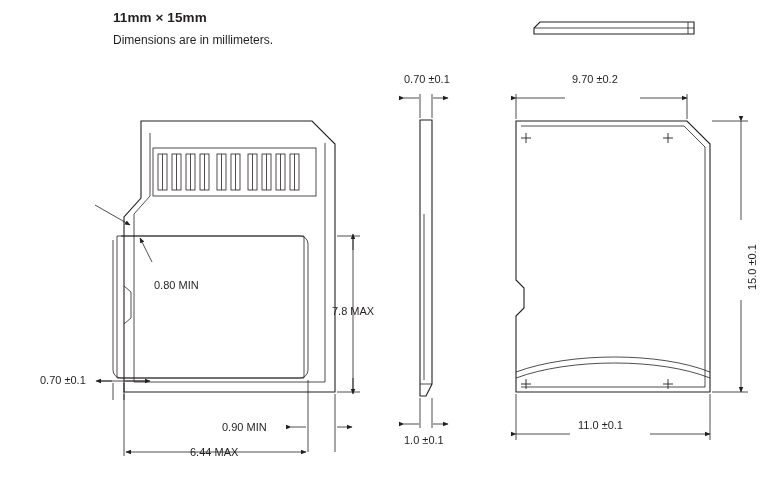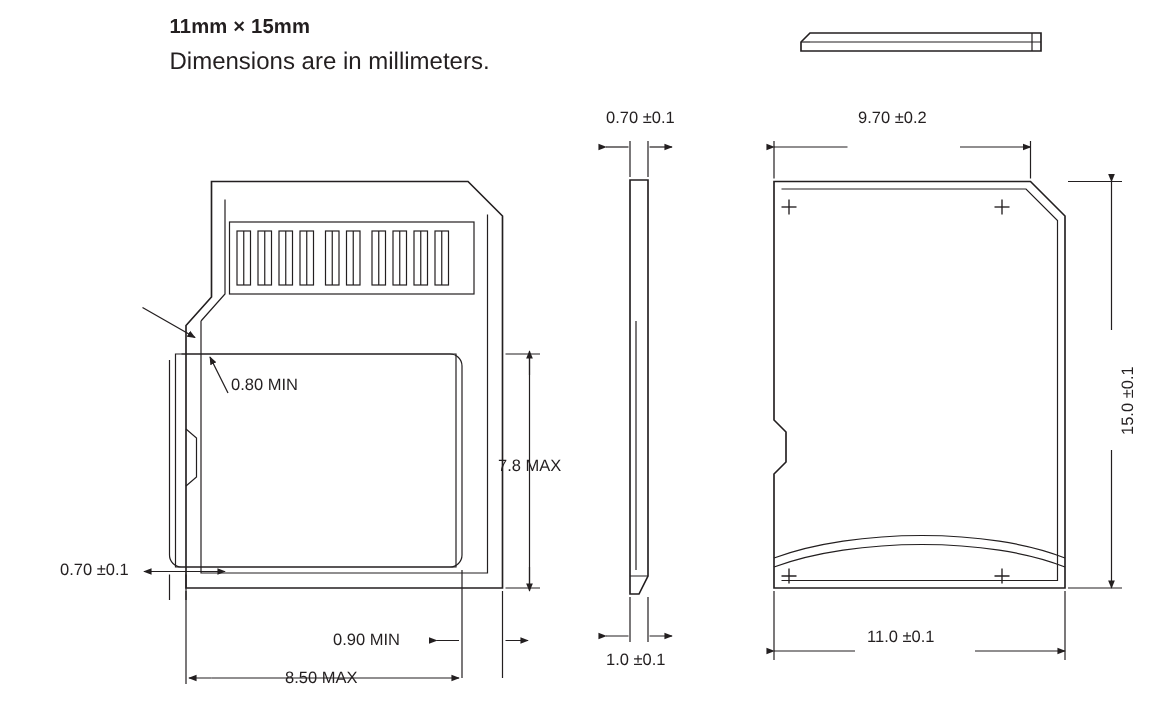--- a/index.html
+++ b/index.html
@@ -27,21 +27,21 @@
     top: 10px;
     font-size: 13.5px;
     font-weight: bold;
     letter-spacing: 0.1px;
     white-space: nowrap;
   }
   .subtitle {
     position: absolute;
     left: 113px;
     top: 33px;
-    font-size: 16px;
+    font-size: 12px;
     white-space: nowrap;
   }
   .lbl {
     position: absolute;
     font-size: 11px;
     white-space: nowrap;
     line-height: 1;
   }
   .lbl.vert {
     transform-origin: 0 0;
@@ -209,25 +209,25 @@
     </g>
 
     <g>
       <line class="ln-thin" x1="712" y1="121" x2="748" y2="121"></line>
       <line class="ln-thin" x1="712" y1="392" x2="748" y2="392"></line>
       <line class="ln-thin" x1="741" y1="121" x2="741" y2="220" marker-start="url(#arrOut)"></line>
       <line class="ln-thin" x1="741" y1="300" x2="741" y2="392" marker-end="url(#arrIn)"></line>
     </g>
   </svg>
 
-  <div class="lbl" style="left:154px; top:252px;text-align:right;">0.80 MIN</div>
+  <div class="lbl" style="left:154px; top:280px;text-align:right;">0.80 MIN</div>
   <div class="lbl" style="left:40px; top:375px;">0.70 ±0.1</div>
   <div class="lbl" style="left:332px; top:306px;">7.8 MAX</div>
   <div class="lbl" style="left:222px; top:422px;text-align:center;">0.90 MIN</div>
-  <div class="lbl" style="left:190px; top:447px;">8.50 MAX</div>
+  <div class="lbl" style="left:190px; top:447px;">6.44 MAX</div>
 
   <div class="lbl" style="left:404px; top:74px;">0.70 ±0.1</div>
   <div class="lbl" style="left:404px; top:435px;">1.0 ±0.1</div>
 
   <div class="lbl" style="left:572px; top:74px;">9.70 ±0.2</div>
   <div class="lbl" style="left:578px; top:420px;">11.0 ±0.1</div>
   <div class="lbl vert" style="left:747px; top:290px;">15.0 ±0.1</div>
 
 </div>
 

